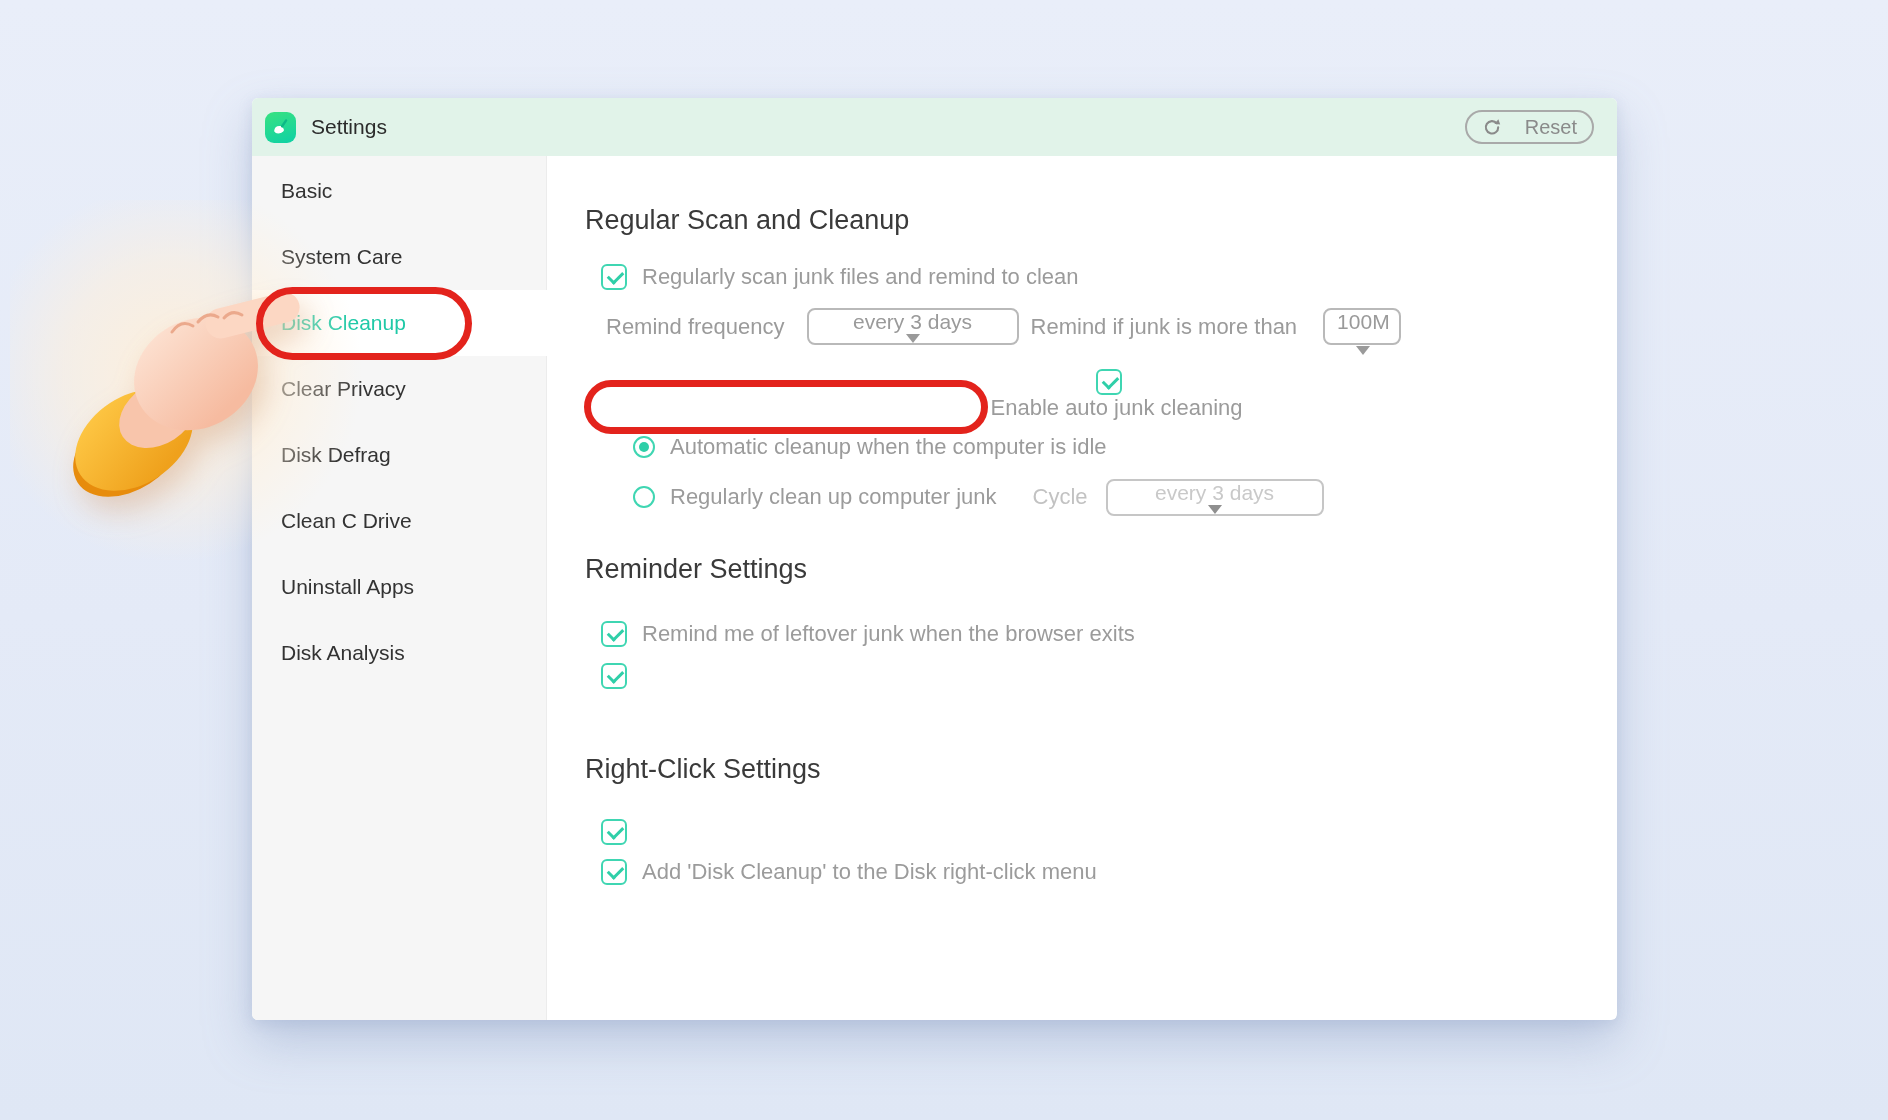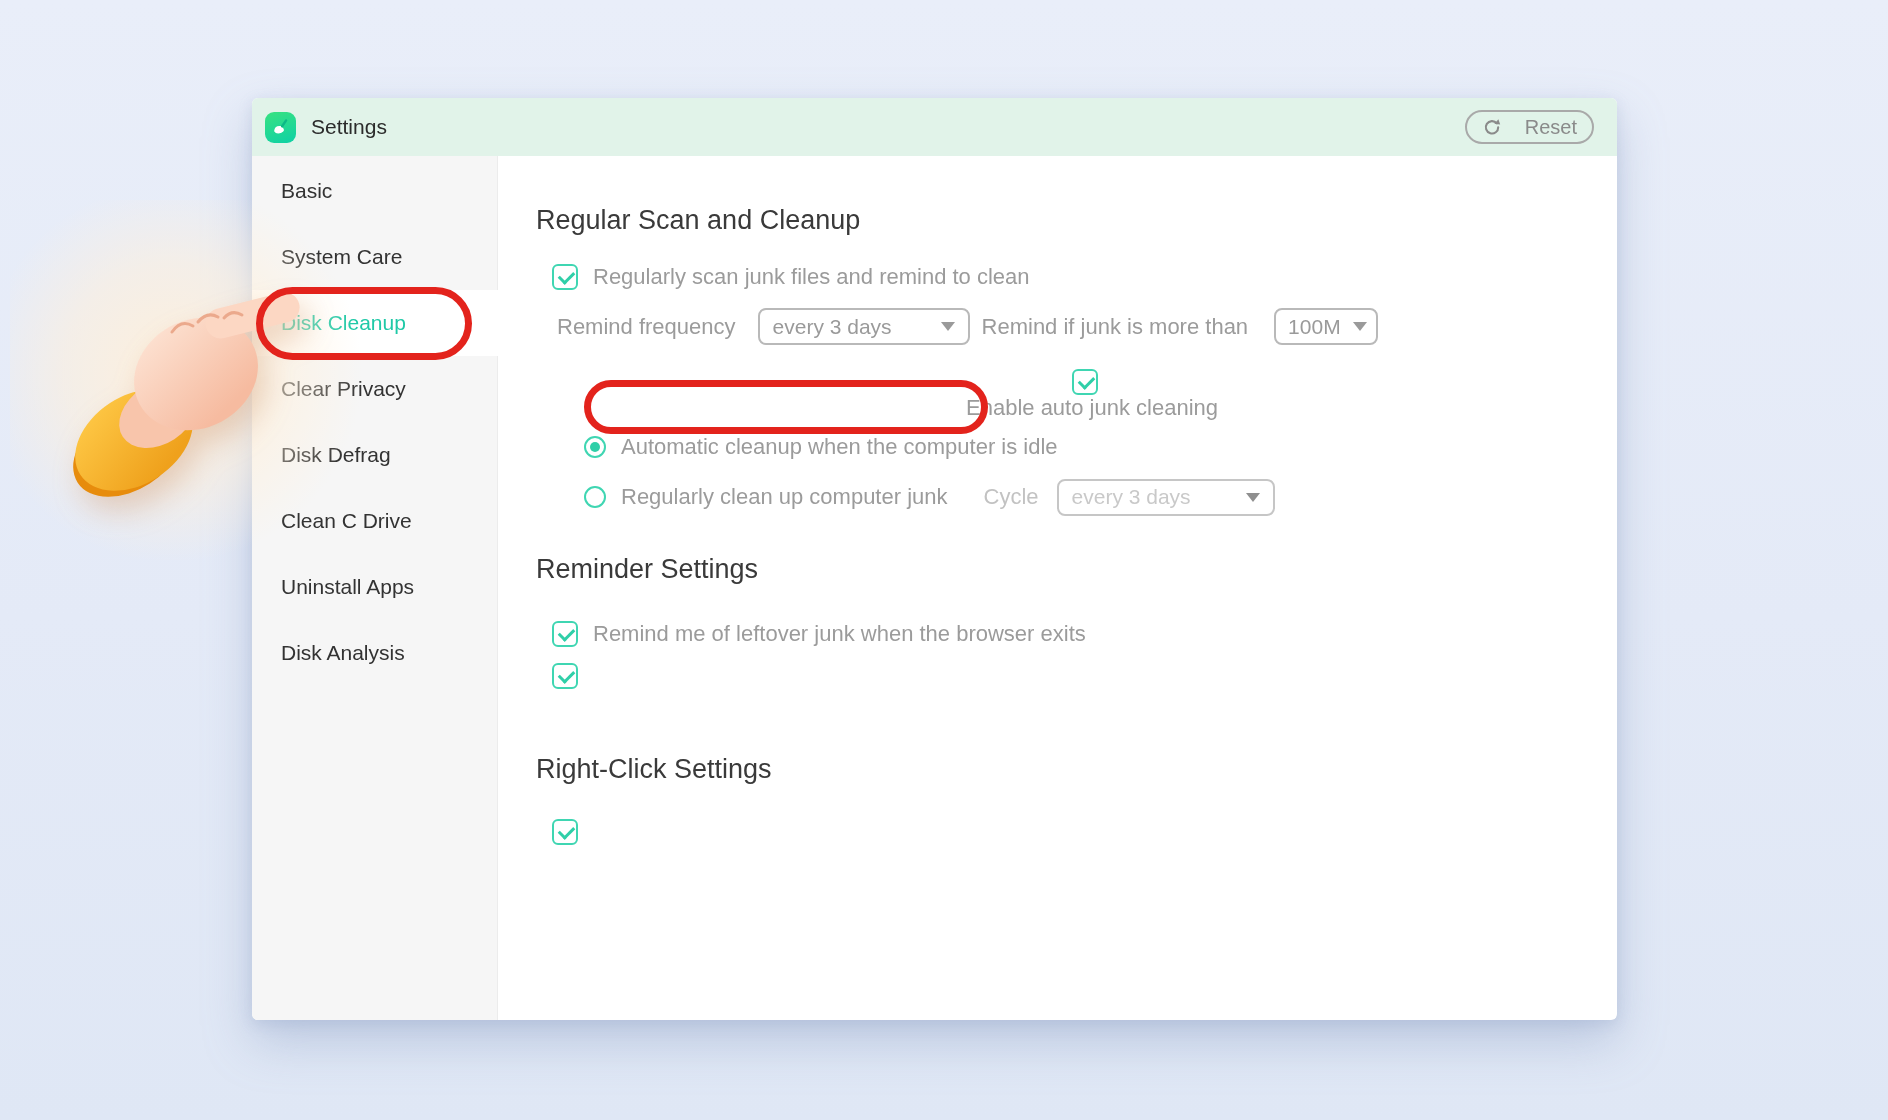--- a/index.html
+++ b/index.html
@@ -25,21 +25,21 @@
     display:flex; align-items:center; justify-content:center;
   }
   .window-title { margin-left:15px; font-size:21px; color:#2b2b2b; }
   .reset-btn {
     margin-left:auto; height:34px; border:2px solid #a9a9a9; border-radius:18px;
     background:transparent; display:flex; align-items:center; gap:23px;
     padding:0 15px; color:#8a8a8a; font-size:20px; cursor:pointer;
   }
   .win-body { display:flex; height:calc(100% - 58px); }
   .sidebar {
-    width:246px; background:#f6f6f6; padding-top:2px; flex-shrink:0;
+    width:295px; background:#f6f6f6; padding-top:2px; flex-shrink:0;
     border-right:1px solid #ececec; position:relative;
   }
   .side-item {
     height:66px; display:flex; align-items:center; padding-left:29px;
     font-size:21px; color:#333; cursor:pointer;
   }
   .side-item.selected { background:#fff; color:#1fc9a7; margin-right:-1px; }
   .main { flex:1; padding:46px 0 0 38px; }
   .sec-title { font-size:27px; line-height:36px; color:#3a3a3a; font-weight:400; }
   .sec-title.first { margin-bottom:26px; }
@@ -58,21 +58,21 @@
     width:22px; height:22px; border:2px solid #3fd6b2; border-radius:50%;
     background:#fff; position:relative; flex-shrink:0; cursor:pointer;
   }
   .radio.sel::after {
     content:""; position:absolute; left:4px; top:4px; width:10px; height:10px;
     border-radius:50%; background:#2fcfa8;
   }
   .radio-label { margin-left:15px; }
   .dd {
     height:37px; border:2px solid #b9b9b9; border-radius:8px; background:#fff;
-    display:flex; align-items:center; font-size:21px; color:#9a9a9a; cursor:pointer;
+    display:flex; align-items:center; font-size:21px; color:#9a9a9a; cursor:pointer;flex-direction:column;
   }
   .caret { width:0; height:0; border-left:7px solid transparent;
     border-right:7px solid transparent; border-top:9px solid #9a9a9a; }
   .dd-freq { width:212px; padding:0 13px; justify-content:space-between; margin-left:22px; }
   .dd-size { padding:0 9px 0 12px; margin-left:26px; gap:12px; }
   .dd-cycle { width:218px; padding:0 13px; justify-content:space-between;
     margin-left:18px; border-color:#c6c6c6; color:#c9c9c9; }
   .dd-cycle .caret { border-top-color:#8f8f8f; }
   .cycle-label { color:#c2c2c2; margin-left:36px; }
   .r-scan { margin-left:16px; margin-top:0; }
@@ -205,20 +205,24 @@
       </div>
       <div class="row r-rem2">
         <span class="cb checked"></span>
       </div>
 
       <h2 class="sec-title rightclick">Right-Click Settings</h2>
 
       <div class="row r-rc1">
         <span class="cb checked"></span>
       </div>
+      <div class="row r-rc2">
+        <span class="cb checked"></span>
+        <span class="cb-label">Add 'Disk Cleanup' to the Disk right-click menu</span>
+      </div>
 
     </main>
   </div>
 </div>
 
 <div class="annotation circle-sidebar"></div>
 <div class="annotation circle-auto"></div>
 
 <svg class="hand" width="252" height="238" viewBox="0 0 252 238">
   <defs>

